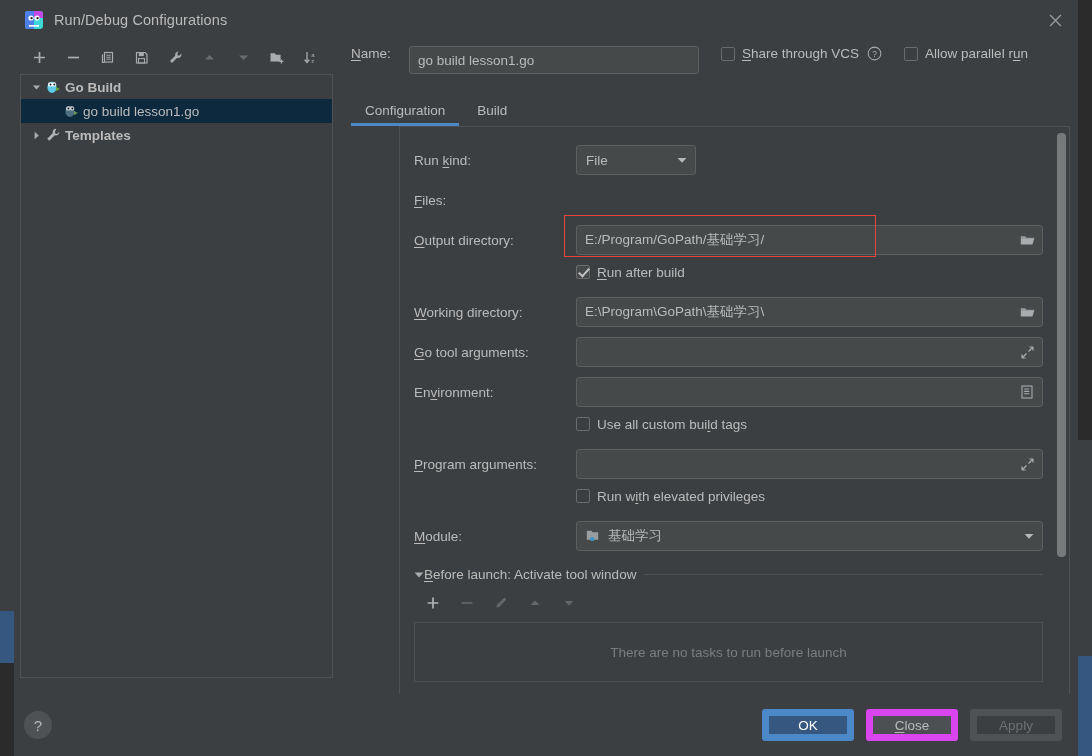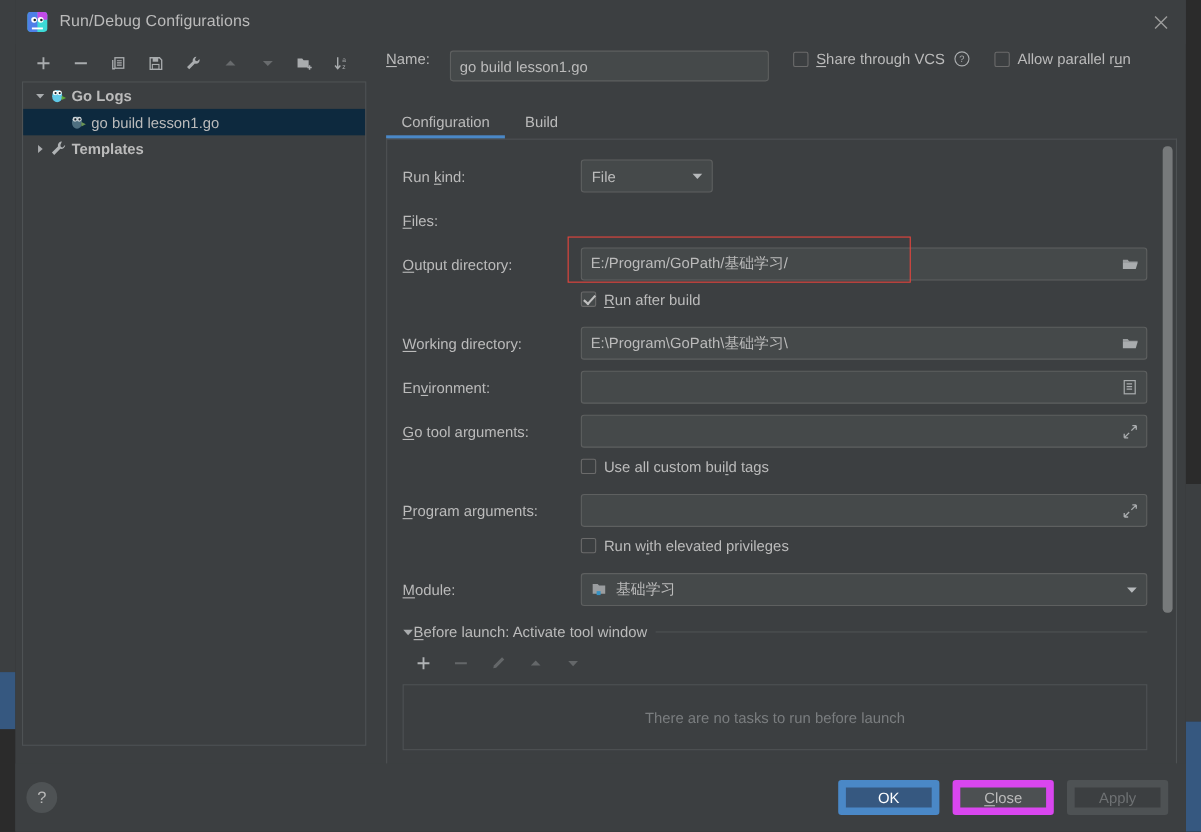--- a/index.html
+++ b/index.html
@@ -209,20 +209,21 @@
   }
 
   
   #content-panel {
     flex: 1 1 auto;
     border: 1px solid #4e5254;
     border-bottom: none;
     position: relative;
     overflow: hidden;
     min-height: 0;
+    margin-left: 48px;
   }
   #content-inner {
     position: absolute;
     inset: 0;
     padding: 18px 26px 0 14px;
   }
 
   .frow {
     display: flex;
     align-items: center;
@@ -516,21 +517,21 @@
               </svg>
           </span>
           <svg class="node-icon" viewBox="0 0 16 16">
             <ellipse cx="7" cy="8.4" rx="4.6" ry="5.6" fill="#5fc9e8"></ellipse>
             <circle cx="5.2" cy="5.4" r="2.2" fill="#ffffff"></circle>
             <circle cx="9" cy="5.4" r="2.2" fill="#ffffff"></circle>
             <circle cx="5.5" cy="5.6" r="1" fill="#16222b"></circle>
             <circle cx="9.3" cy="5.6" r="1" fill="#16222b"></circle>
             <path d="M11 8 L15 10 L11 12z" fill="#5fa83a"></path>
           </svg>
-          <span class="node-label">Go Logs</span>
+          <span class="node-label">Go Build</span>
         </div>
 
         <div class="tree-row selected">
           <span class="tree-indent"></span>
           <span class="tree-indent"></span>
           <svg class="node-icon" viewBox="0 0 16 16">
             <ellipse cx="7" cy="8.4" rx="4.6" ry="5.6" fill="#4e6f80"></ellipse>
             <circle cx="5.2" cy="5.4" r="2.2" fill="#cfd6da"></circle>
             <circle cx="9" cy="5.4" r="2.2" fill="#cfd6da"></circle>
             <circle cx="5.5" cy="5.6" r="1" fill="#16222b"></circle>
@@ -633,43 +634,43 @@
                   <svg width="15" height="13" viewBox="0 0 15 13">
                     <path d="M0.8 2.2h4.4l1.2 1.5h7.8v1.3H0.8z" fill="#9a9d9f"></path>
                     <path d="M0.8 5h13.4l-1.7 5.6H0.8z" fill="#a9acae"></path>
                   </svg>
                 </span>
               </div>
             </div>
           </div>
 
           <div class="frow">
+            <span class="flabel"><span class="mn">G</span>o tool arguments:</span>
+            <div class="fctl">
+              <div class="tfield">
+                <span class="tval"></span>
+                <span class="tbtn">
+                  <svg width="13" height="13" viewBox="0 0 13 13">
+                    <path d="M12 1 L7.5 5.5 M12 1h-3.6 M12 1v3.6" stroke="#a9acae" stroke-width="1.2" fill="none"></path>
+                    <path d="M1 12 L5.5 7.5 M1 12h3.6 M1 12v-3.6" stroke="#a9acae" stroke-width="1.2" fill="none"></path>
+                  </svg>
+                </span>
+              </div>
+            </div>
+          </div>
+
+          <div class="frow">
             <span class="flabel">En<span class="mn">v</span>ironment:</span>
             <div class="fctl">
               <div class="tfield">
                 <span class="tval"></span>
                 <span class="tbtn">
                   <svg width="12" height="14" viewBox="0 0 12 14">
                     <rect x="1" y="1" width="10" height="12" fill="none" stroke="#a9acae" stroke-width="1.1"></rect>
                     <path d="M3.2 4h5 M3.2 6.4h5 M3.2 8.8h5" stroke="#a9acae" stroke-width="1.1"></path>
-                  </svg>
-                </span>
-              </div>
-            </div>
-          </div>
-
-          <div class="frow">
-            <span class="flabel"><span class="mn">G</span>o tool arguments:</span>
-            <div class="fctl">
-              <div class="tfield">
-                <span class="tval"></span>
-                <span class="tbtn">
-                  <svg width="13" height="13" viewBox="0 0 13 13">
-                    <path d="M12 1 L7.5 5.5 M12 1h-3.6 M12 1v3.6" stroke="#a9acae" stroke-width="1.2" fill="none"></path>
-                    <path d="M1 12 L5.5 7.5 M1 12h3.6 M1 12v-3.6" stroke="#a9acae" stroke-width="1.2" fill="none"></path>
                   </svg>
                 </span>
               </div>
             </div>
           </div>
 
           <div class="check-row">
             <span class="inline-check">
               <span class="cbox"></span>
               <span>Use all custom bui<span class="mn">l</span>d tags</span>

